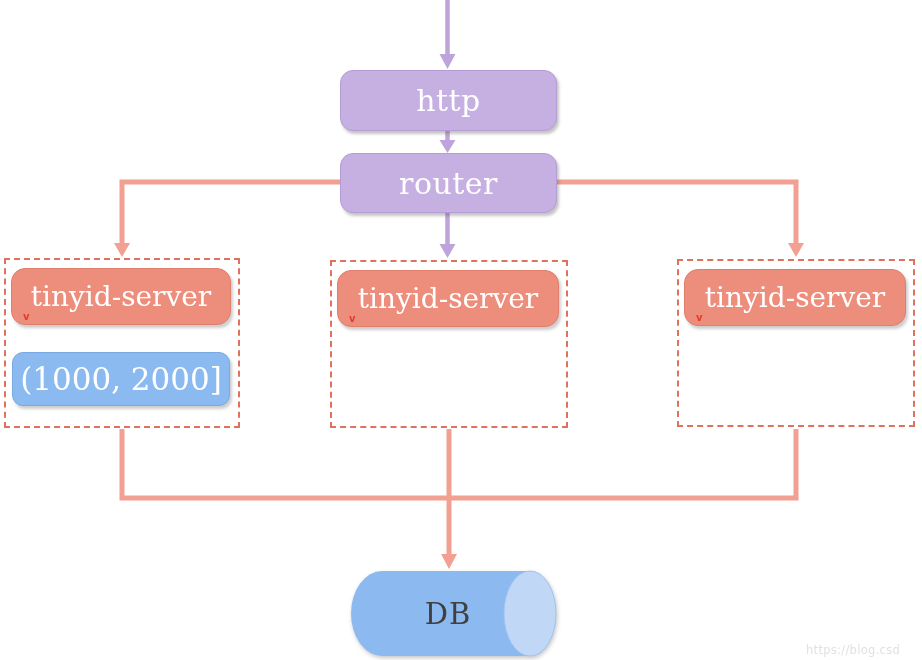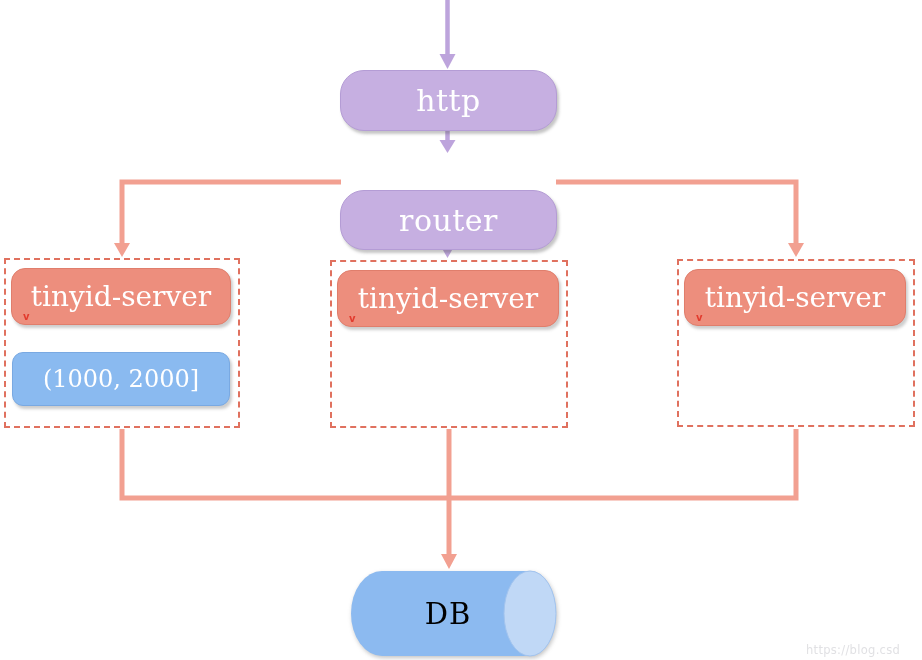--- a/index.html
+++ b/index.html
@@ -14,27 +14,27 @@
   .node{
     position:absolute;
     display:flex;align-items:center;justify-content:center;
     color:#ffffff;
     box-sizing:border-box;
     z-index:2;
   }
   .pbox{
     background:var(--purple-box);
     border:1px solid var(--purple-border);
-    border-radius:24px;
+    border-radius:13px;
     font-size:30px;
     letter-spacing:0.5px;
     box-shadow:2px 3px 3px rgba(90,90,90,0.35);
   }
   .node-http{left:340px;top:70px;width:217px;height:61px;}
-  .node-router{left:340px;top:153px;width:217px;height:60px;margin-top:37px;}
+  .node-router{left:340px;top:153px;width:217px;height:60px;}
   .group{
     position:absolute;
     border:2px dashed var(--dashed-border);
     box-sizing:border-box;
     background:transparent;
     z-index:1;
   }
   .group-0{left:4px;top:258px;width:236px;height:170px;}
   .group-1{left:330px;top:260px;width:238px;height:168px;}
   .group-2{left:677px;top:259px;width:238px;height:168px;}
@@ -44,37 +44,37 @@
     border:1px solid var(--salmon-border);
     border-radius:14px;
     font-size:28px;
     box-shadow:2px 3px 3px rgba(90,90,90,0.3);
   }
   .range{
     left:6px;top:92px;width:calc(100% - 14px);height:54px;
     background:var(--blue-box);
     border:1px solid var(--blue-border);
     border-radius:11px;
-    font-size:24px;
+    font-size:31px;
     box-shadow:2px 3px 3px rgba(90,90,90,0.3);
   }
   .spell-mark{
     position:absolute;
     left:11px;bottom:2px;
     color:#e23b2e;
     font-size:10px;
     font-weight:bold;
     font-family:"DejaVu Sans","Liberation Sans",sans-serif;
     line-height:10px;
   }
   .db-label{
     position:absolute;
     left:388px;top:591px;width:120px;height:46px;
     display:flex;align-items:center;justify-content:center;
-    color:#000000;font-size:29px;letter-spacing:1px;
+    color:#404040;font-size:29px;letter-spacing:1px;
     z-index:2;
   }
   .watermark{
     position:absolute;
     left:806px;top:643px;
     width:130px;
     color:#e1e1e4;
     font-size:11.5px;
     letter-spacing:0.3px;
     font-family:"DejaVu Sans","Liberation Sans",sans-serif;

